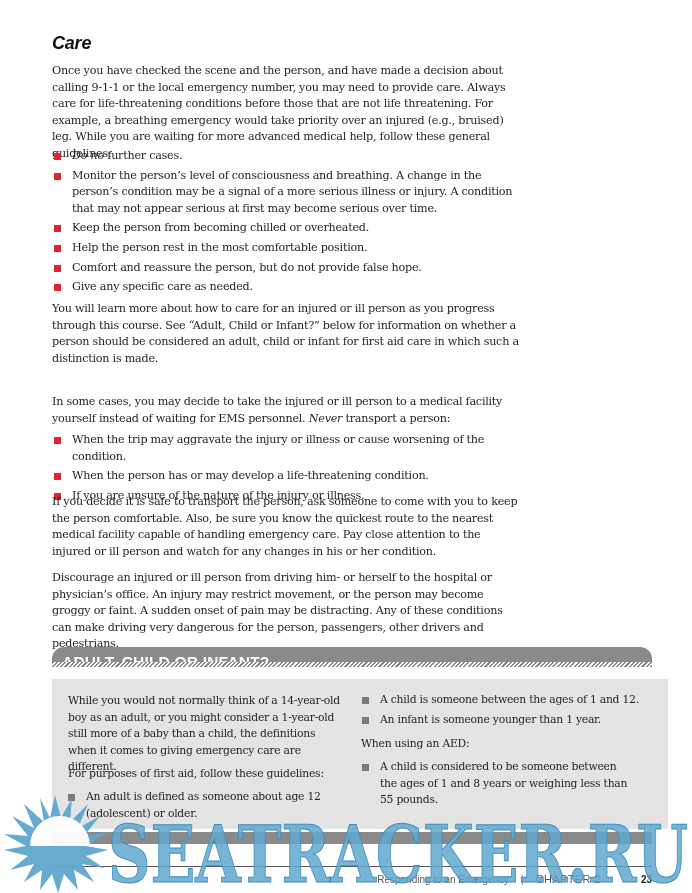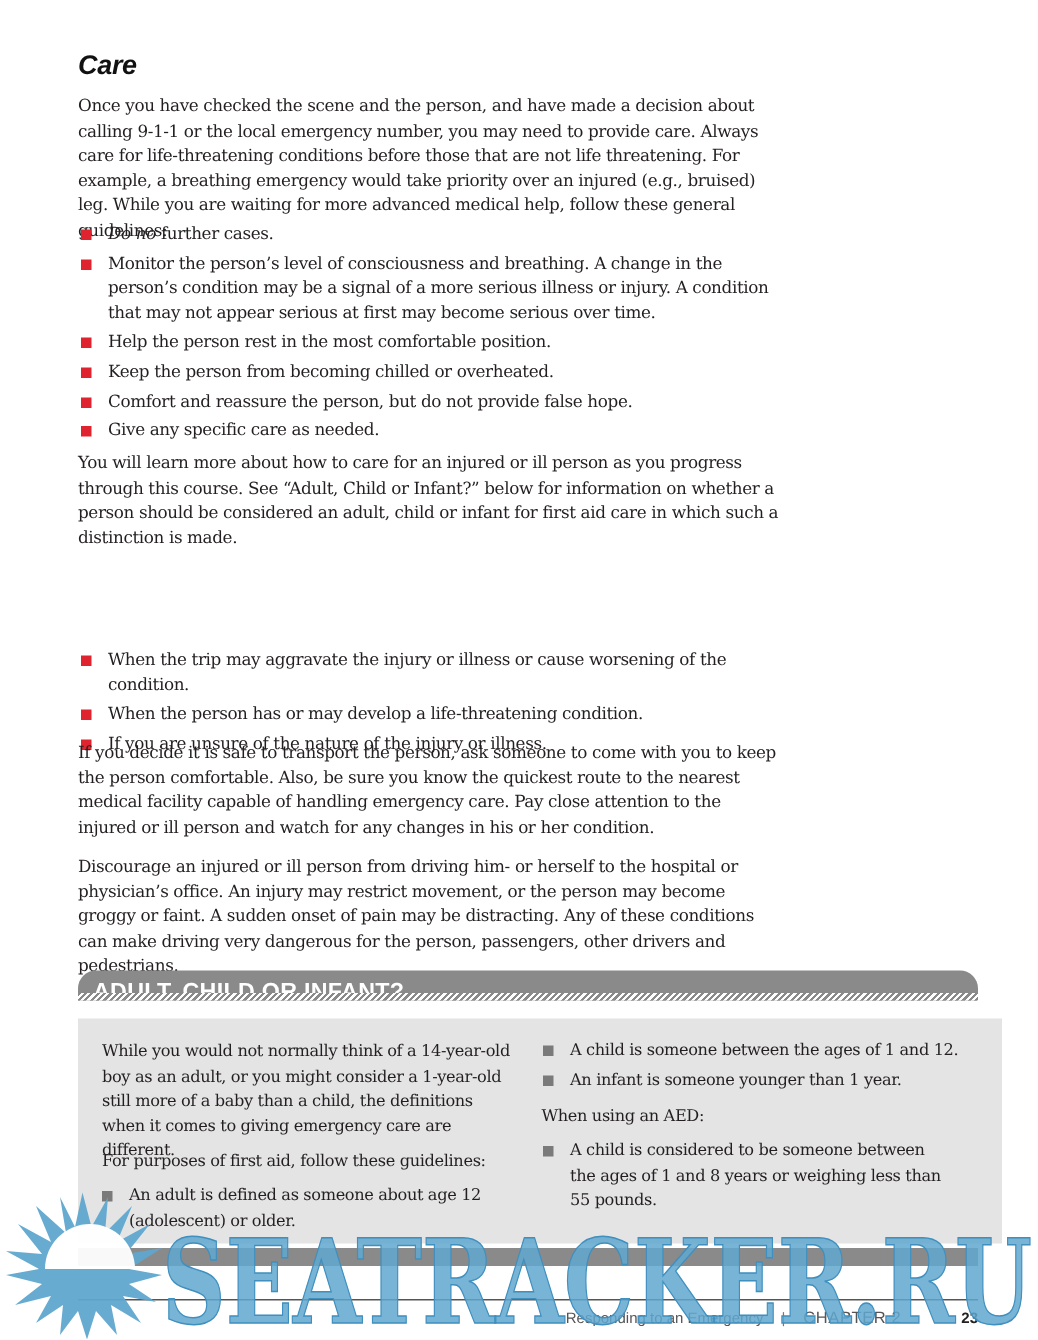--- a/index.html
+++ b/index.html
@@ -75,28 +75,29 @@
 <body>
 
 <div class="page">
 
   <h2 style="top:33px;">Care</h2>
   <p class="para" style="top:63px;">Once you have checked the scene and the person, and have made a decision about calling 9-1-1 or the local emergency number, you may need to provide care. Always care for life-threatening conditions before those that are not life threatening. For example, a breathing emergency would take priority over an injured (e.g., bruised) leg. While you are waiting for more advanced medical help, follow these general guidelines:</p>
 
   <ul class="bullets" style="top:148px;">
     <li><span class="sq"></span><em>Do no</em><span> further cases.</span></li>
     <li><span class="sq"></span><span>Monitor the person’s level of consciousness and breathing. A change in the person’s condition may be a signal of a more serious illness or injury. A condition that may not appear serious at first may become serious over time.</span></li>
+    <li><span class="sq"></span><span>Keep the person from becoming chilled or overheated.</span></li>
     <li><span class="sq"></span><span>Help the person rest in the most comfortable position.</span></li>
-    <li><span class="sq"></span><span>Keep the person from becoming chilled or overheated.</span></li>
     <li><span class="sq"></span><span>Comfort and reassure the person, but do not provide false hope.</span></li>
     <li><span class="sq"></span><span>Give any specific care as needed.</span></li>
   </ul>
 
   <p class="para" style="top:301px;">You will learn more about how to care for an injured or ill person as you progress through this course. See “Adult, Child or Infant?” below for information on whether a person should be considered an adult, child or infant for first aid care in which such a distinction is made.</p>
 
+  <p class="para" style="top:394px;"><span>In some cases, you may decide to take the injured or ill person to a medical facility yourself instead of waiting for EMS personnel. </span><em>Never</em><span> transport a person:</span></p>
 
   <ul class="bullets" style="top:432px;">
     <li><span class="sq"></span><span>When the trip may aggravate the injury or illness or cause worsening of the condition.</span></li>
     <li><span class="sq"></span><span>When the person has or may develop a life-threatening condition.</span></li>
     <li><span class="sq"></span><span>If you are unsure of the nature of the injury or illness.</span></li>
   </ul>
 
   <p class="para" style="top:494px;">If you decide it is safe to transport the person, ask someone to come with you to keep the person comfortable. Also, be sure you know the quickest route to the nearest medical facility capable of handling emergency care. Pay close attention to the injured or ill person and watch for any changes in his or her condition.</p>
   <p class="para" style="top:570px;">Discourage an injured or ill person from driving him- or herself to the hospital or physician’s office. An injury may restrict movement, or the person may become groggy or faint. A sudden onset of pain may be distracting. Any of these conditions can make driving very dangerous for the person, passengers, other drivers and pedestrians.</p>
 

